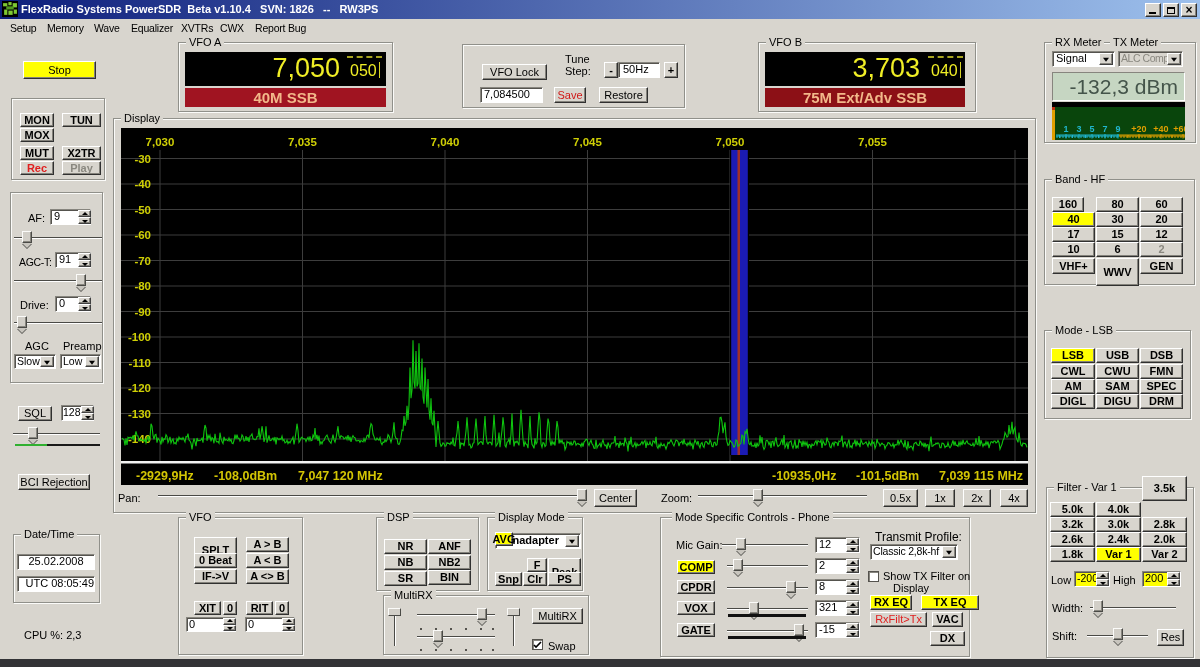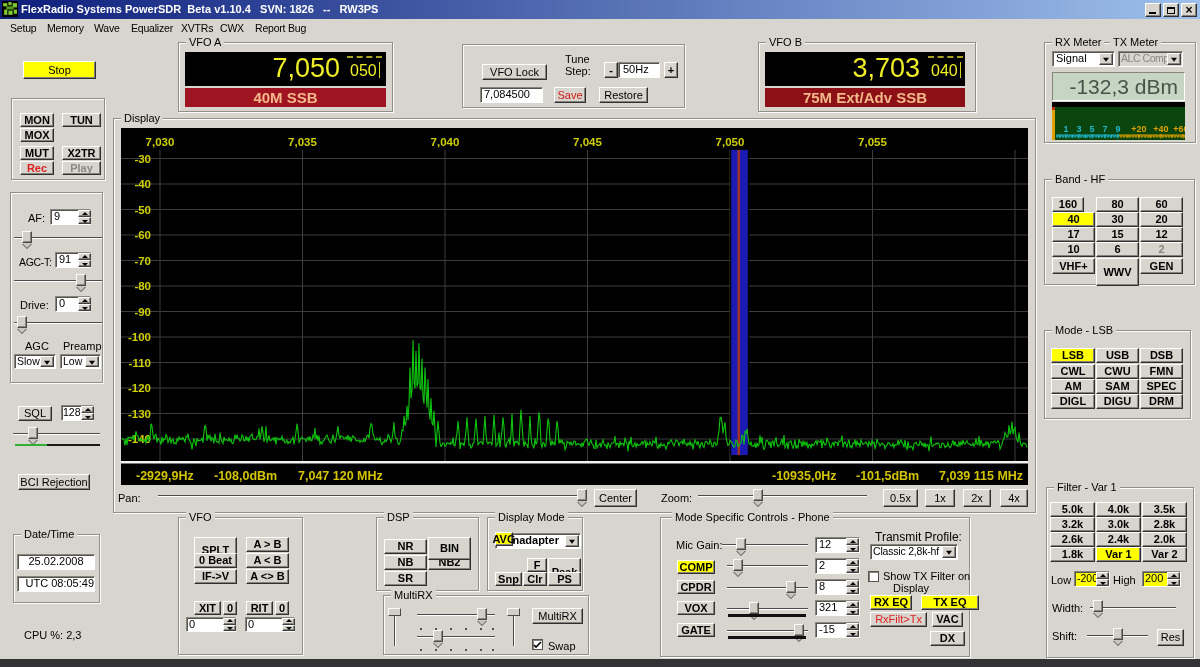--- a/index.html
+++ b/index.html
@@ -348,21 +348,21 @@
   </div>
 
 <div class="grp" style="left:376px;top:517px;width:103px;height:74px">
     <span class="gl">DSP</span>
   </div>
 <div class="btn" style="left:384px;top:539px;width:43px;height:15px">NR</div>
 <div class="btn" style="left:428px;top:539px;width:43px;height:15px">ANF</div>
 <div class="btn" style="left:384px;top:555px;width:43px;height:15px">NB</div>
 <div class="btn" style="left:428px;top:555px;width:43px;height:15px">NB2</div>
 <div class="btn" style="left:384px;top:571px;width:43px;height:15px">SR</div>
-<div class="btn" style="left:428px;top:537px;width:43px;height:23px">BIN</div>
+<div class="btn" style="left:428px;top:570px;width:43px;height:15px">BIN</div>
 
 <div class="grp" style="left:487px;top:517px;width:96px;height:74px">
     <span class="gl">Display Mode</span>
   </div>
 <div class="combo" style="left:495px;top:533px;width:86px;height:16px;padding-left:3px;font-weight:bold">Panadapter<span class="ca"></span></div>
 <div class="btn yb" style="left:495px;top:532px;width:18px;height:14px">AVG</div>
 <div class="btn" style="left:527px;top:558px;width:20px;height:14px">F</div>
 <div class="btn" style="left:548px;top:558px;width:33px;height:28px">Peak</div>
 <div class="btn" style="left:495px;top:572px;width:27px;height:14px">Snp</div>
 <div class="btn" style="left:523px;top:572px;width:24px;height:14px">Clr</div>
@@ -486,21 +486,21 @@
 <div class="btn" style="left:1140px;top:379px;width:43px;height:15px">SPEC</div>
 <div class="btn" style="left:1051px;top:394px;width:44px;height:15px">DIGL</div>
 <div class="btn" style="left:1096px;top:394px;width:43px;height:15px">DIGU</div>
 <div class="btn" style="left:1140px;top:394px;width:43px;height:15px">DRM</div>
 
 <div class="grp" style="left:1046px;top:487px;width:148px;height:171px">
     <span class="gl">Filter - Var 1</span>
   </div>
 <div class="btn" style="left:1050px;top:502px;width:45px;height:15px">5.0k</div>
 <div class="btn" style="left:1096px;top:502px;width:45px;height:15px">4.0k</div>
-<div class="btn" style="left:1142px;top:502px;width:45px;height:15px">3.5k</div>
+<div class="btn" style="left:1142px;top:476px;width:45px;height:25px">3.5k</div>
 <div class="btn" style="left:1050px;top:517px;width:45px;height:15px">3.2k</div>
 <div class="btn" style="left:1096px;top:517px;width:45px;height:15px">3.0k</div>
 <div class="btn" style="left:1142px;top:517px;width:45px;height:15px">2.8k</div>
 <div class="btn" style="left:1050px;top:532px;width:45px;height:15px">2.6k</div>
 <div class="btn" style="left:1096px;top:532px;width:45px;height:15px">2.4k</div>
 <div class="btn" style="left:1142px;top:532px;width:45px;height:15px">2.0k</div>
 <div class="btn" style="left:1050px;top:547px;width:45px;height:15px">1.8k</div>
 <div class="btn yb" style="left:1096px;top:547px;width:45px;height:15px">Var 1</div>
 <div class="btn" style="left:1142px;top:547px;width:45px;height:15px">Var 2</div>
 <div class="lbl" style="left:1051px;top:574px">Low</div>

